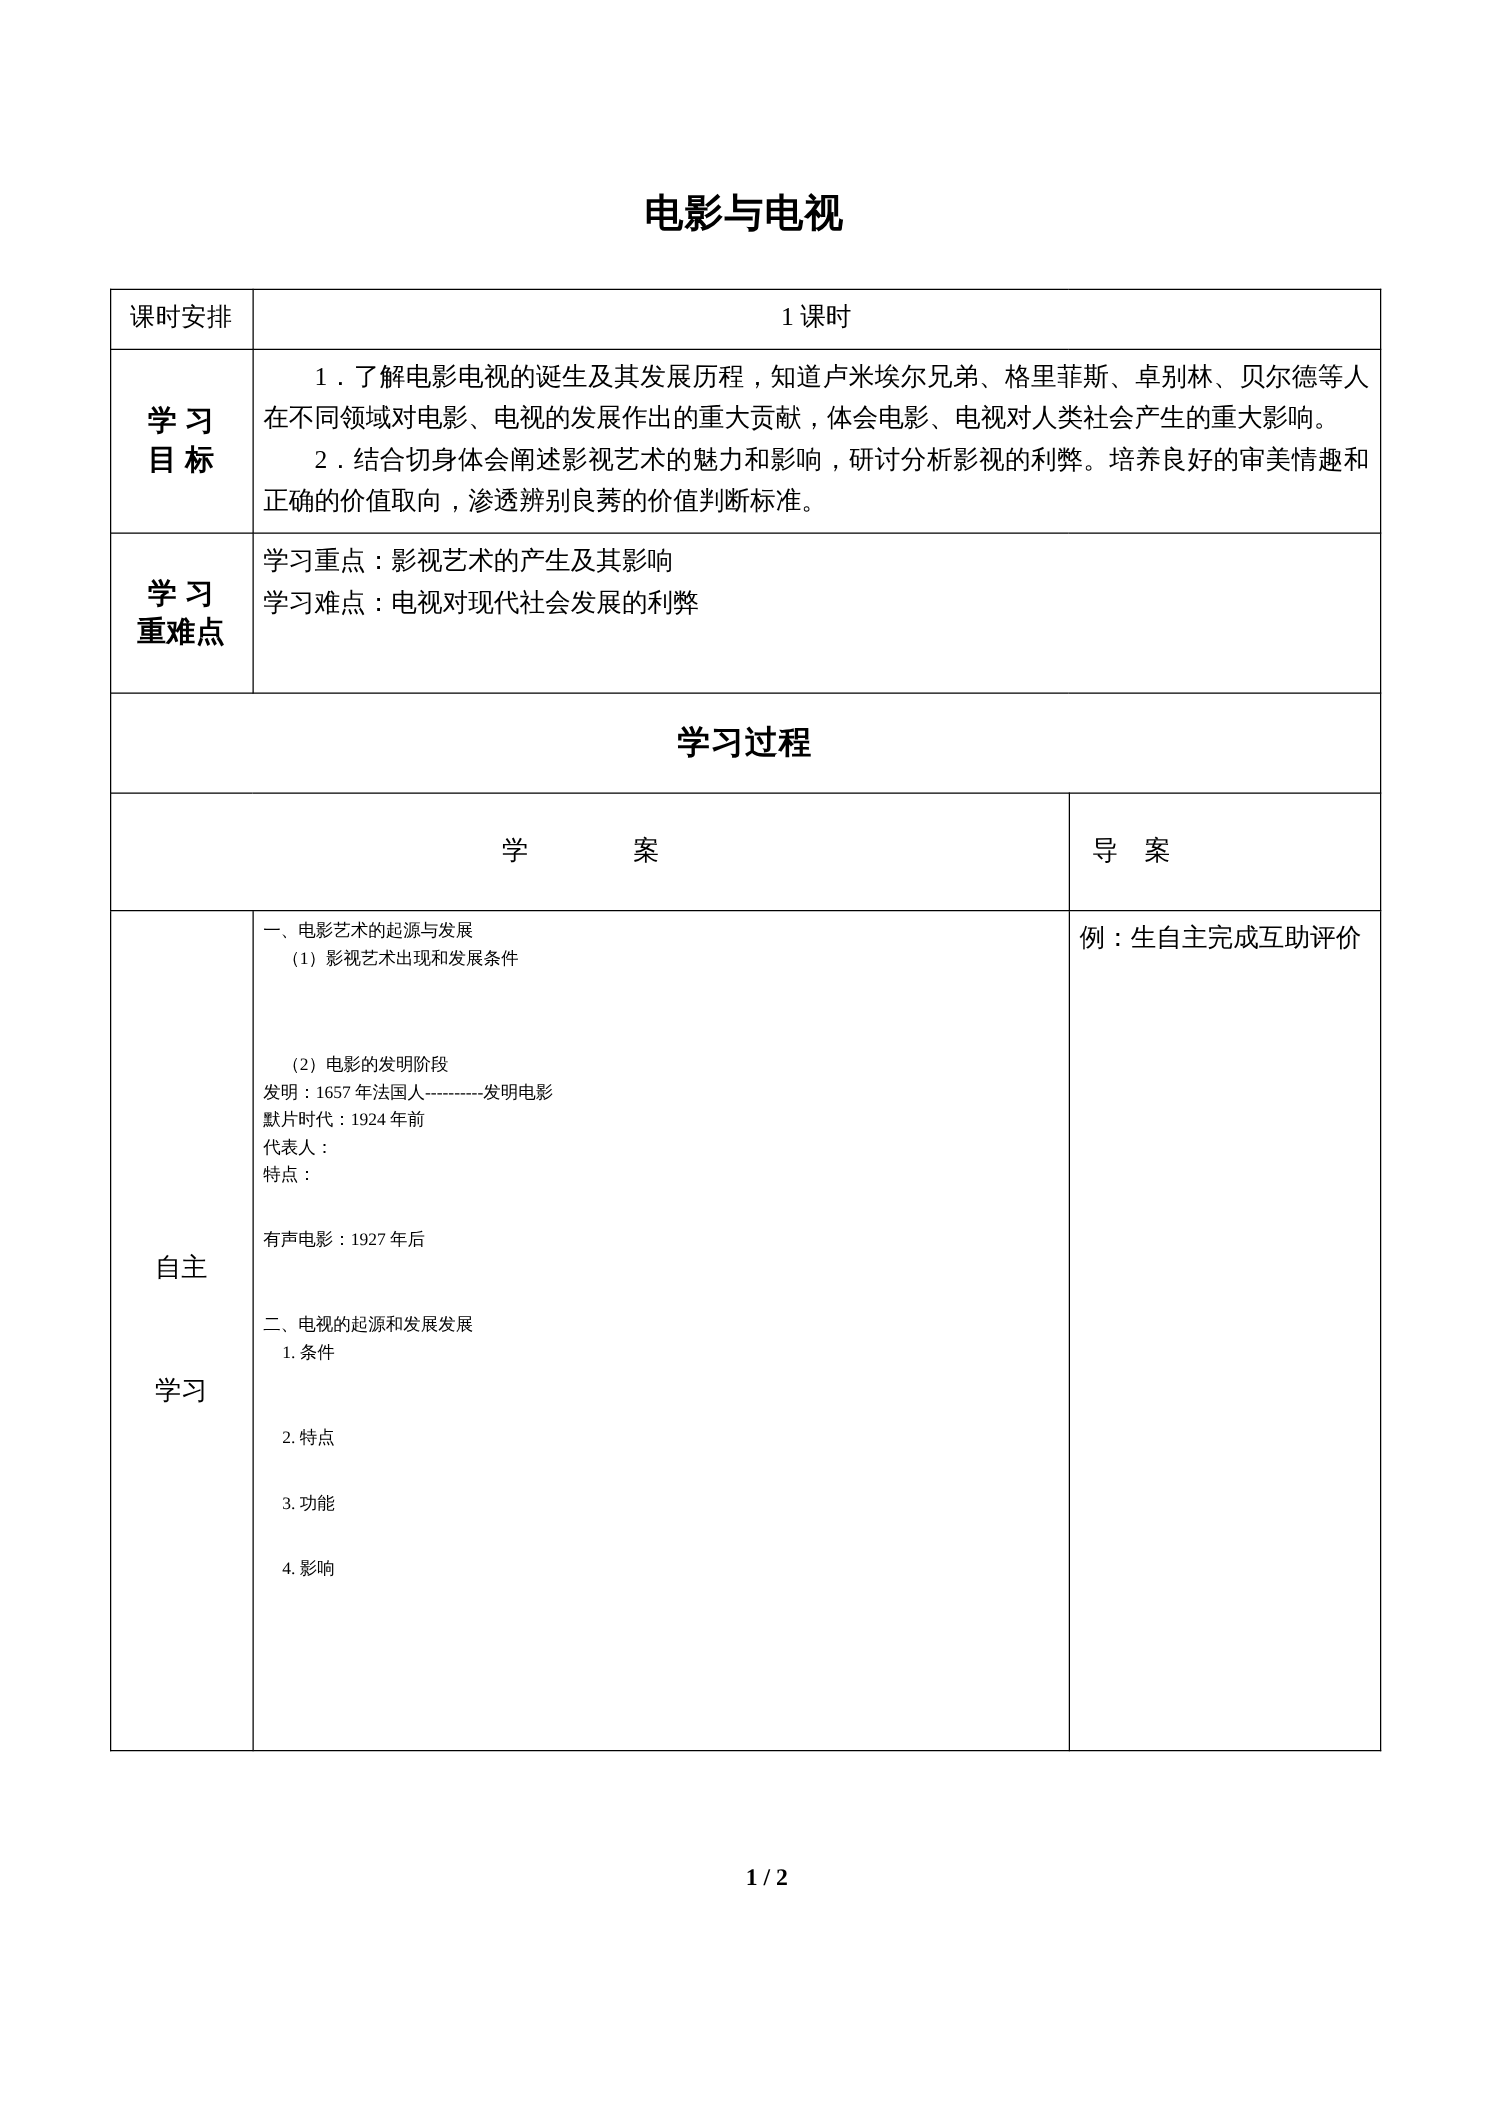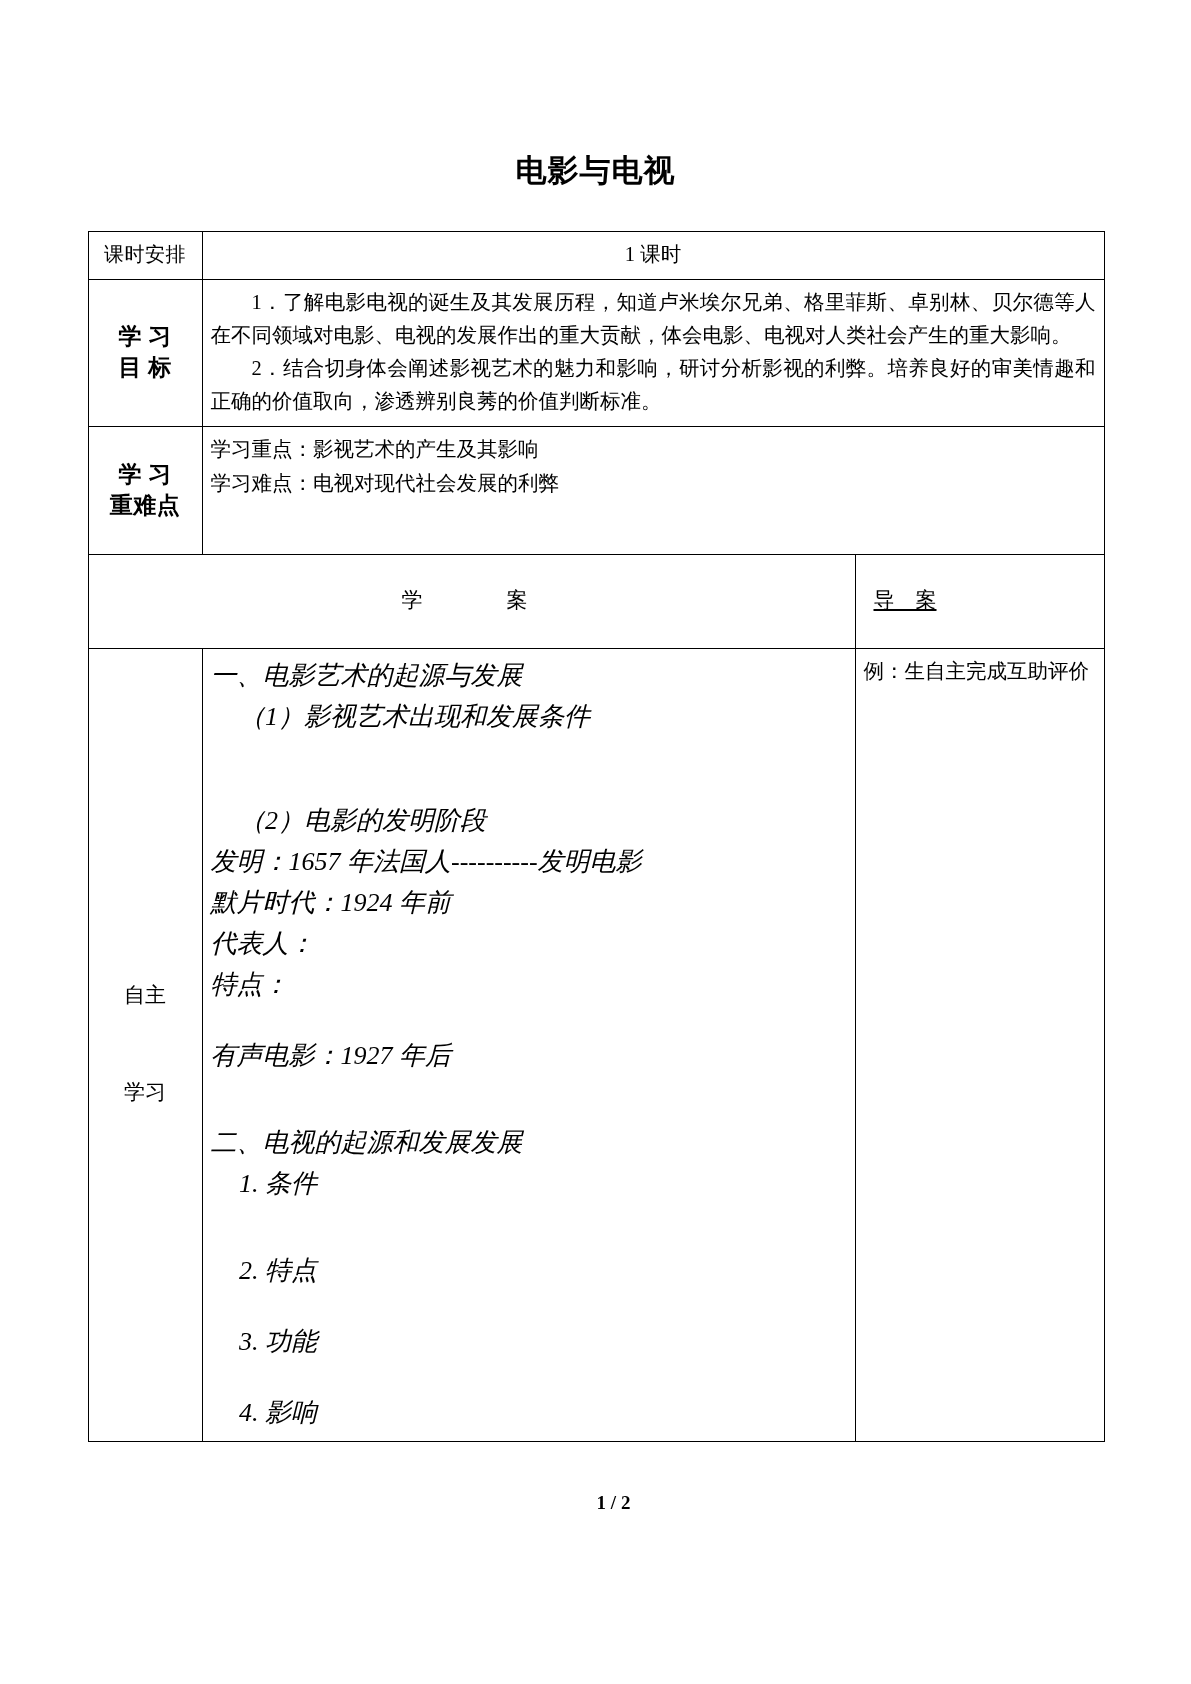--- a/index.html
+++ b/index.html
@@ -98,23 +98,22 @@
   }
 
   .col-head {
     text-align: center;
     font-size: 21px;
     line-height: 1.5;
   }
   .sp-wide { letter-spacing: 14px; }
 
   .lesson-body {
-    font-size: 26px;
+    font-size: 14px;
     line-height: 1.58;
-    font-style: italic;
   }
   .lesson-body .ln { margin: 0; white-space: pre-wrap; }
   .lesson-body .gap-sm { height: 30px; }
   .lesson-body .gap-md { height: 46px; }
   .lesson-body .gap-lg { height: 62px; }
   .ind1 { padding-left: 1.1em; }
 
   .guide-body {
     font-size: 20.5px;
     line-height: 1.58;
@@ -188,27 +187,32 @@
           </div>
         </td>
         <td colspan="2" style="height:128px;">
           <div class="cell-pad body-txt">
             <p>学习重点：影视艺术的产生及其影响</p>
             <p>学习难点：电视对现代社会发展的利弊</p>
           </div>
         </td>
       </tr>
 
+      <tr>
+        <td colspan="3" style="height:80px;" class="v-center">
+          <div class="cell-pad sect-head">学习过程</div>
+        </td>
+      </tr>
 
       <tr>
         <td colspan="2" style="height:94px;" class="v-center">
           <div class="cell-pad col-head sp-wide">学　　案</div>
         </td>
         <td class="v-center">
-          <div class="cell-pad col-head" style="text-align:left; padding-left:18px;text-decoration:underline;">导　案</div>
+          <div class="cell-pad col-head" style="text-align:left; padding-left:18px;">导　案</div>
         </td>
       </tr>
 
       <tr>
         <td style="height:672px;" class="v-center">
           <div class="cell-pad autonomy">
             <div>自主</div>
             <div class="g"></div>
             <div>学习</div>
           </div>

